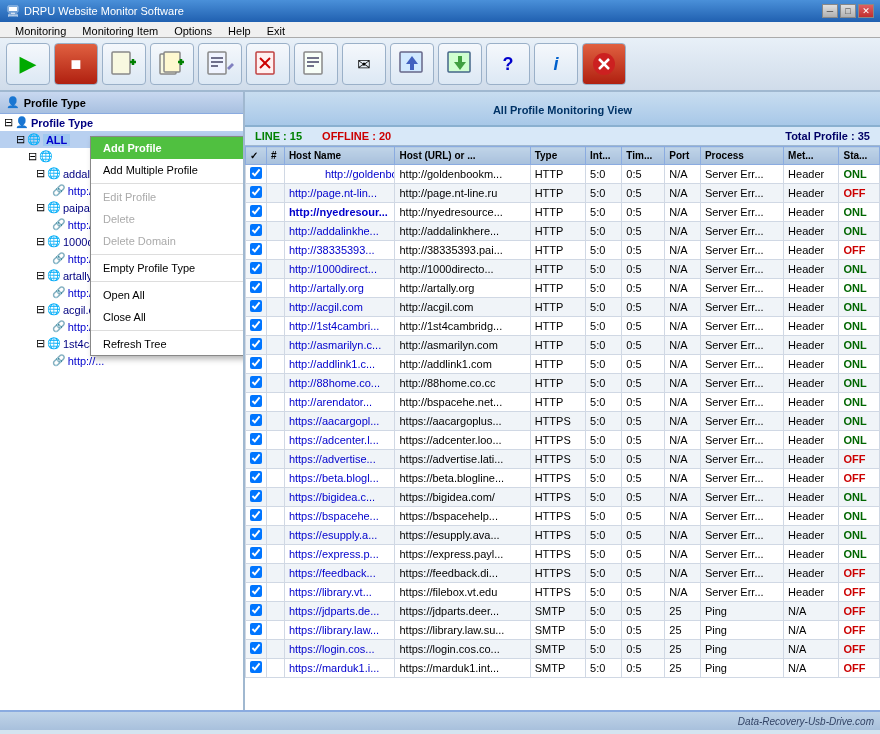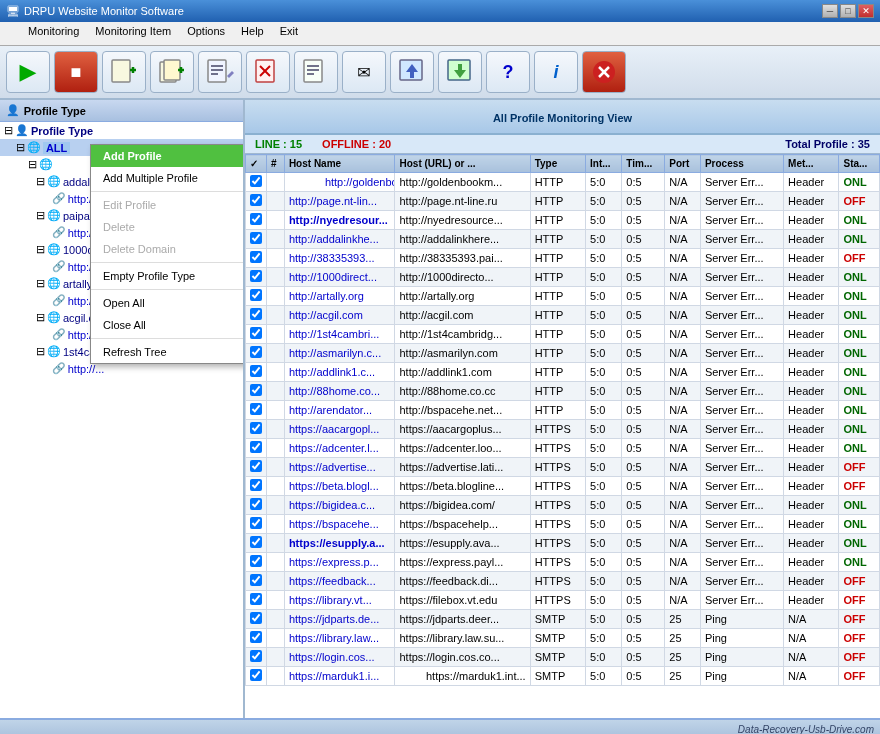--- a/index.html
+++ b/index.html
@@ -23,22 +23,22 @@
       cursor: pointer; font-size: 9px; display: flex; align-items: center; justify-content: center; color: #333;
     }
     .tb-btn.close { background: linear-gradient(to bottom, #e06060, #c03030); color: white; }
 
     
     .menu-bar {
       background: #f0f0f0;
       border-bottom: 1px solid #aaa;
       display: flex;
       gap: 0;
-      padding: 2px 20px;
-      height: 24px;
+      padding: 2px 7px;
+      height: 16px;
     }
     .menu-item {
       padding: 1px 8px;
       cursor: pointer;
       font-size: 11px;
     }
 
     
     .toolbar {
       background: linear-gradient(to bottom, #e8f0f8, #d0dcea);
@@ -676,21 +676,21 @@
     <td>5:0</td>
     <td>0:5</td>
     <td>N/A</td>
     <td style="max-width:70px; overflow:hidden;">Server Err...</td>
     <td>Header</td>
     <td class="status-online">ONL</td>
   </tr>
             <tr>
     <td class="check-col"><input type="checkbox" checked="" style="width: 12px; height: 12px;"></td>
     <td></td>
-    <td style="color:#0000cc; max-width:90px; overflow:hidden;font-weight:bold;">https://esupply.a...</td>
+    <td style="color:#0000cc; max-width:90px; overflow:hidden;">https://esupply.a...</td>
     <td style="max-width:110px; overflow:hidden;">https://esupply.ava...</td>
     <td>HTTPS</td>
     <td>5:0</td>
     <td>0:5</td>
     <td>N/A</td>
     <td style="max-width:70px; overflow:hidden;">Server Err...</td>
     <td>Header</td>
     <td class="status-online">ONL</td>
   </tr>
             <tr>
@@ -768,21 +768,21 @@
     <td>0:5</td>
     <td>25</td>
     <td style="max-width:70px; overflow:hidden;">Ping</td>
     <td>N/A</td>
     <td class="status-offline">OFF</td>
   </tr>
             <tr>
     <td class="check-col"><input type="checkbox" checked="" style="width: 12px; height: 12px;"></td>
     <td></td>
     <td style="color:#0000cc; max-width:90px; overflow:hidden;">https://marduk1.i...</td>
-    <td style="max-width:110px; overflow:hidden;text-align:right;">https://marduk1.int...</td>
+    <td style="max-width:110px; overflow:hidden;">https://marduk1.int...</td>
     <td>SMTP</td>
     <td>5:0</td>
     <td>0:5</td>
     <td>25</td>
     <td style="max-width:70px; overflow:hidden;">Ping</td>
     <td>N/A</td>
     <td class="status-offline">OFF</td>
   </tr>
           </tbody>
       </table>

